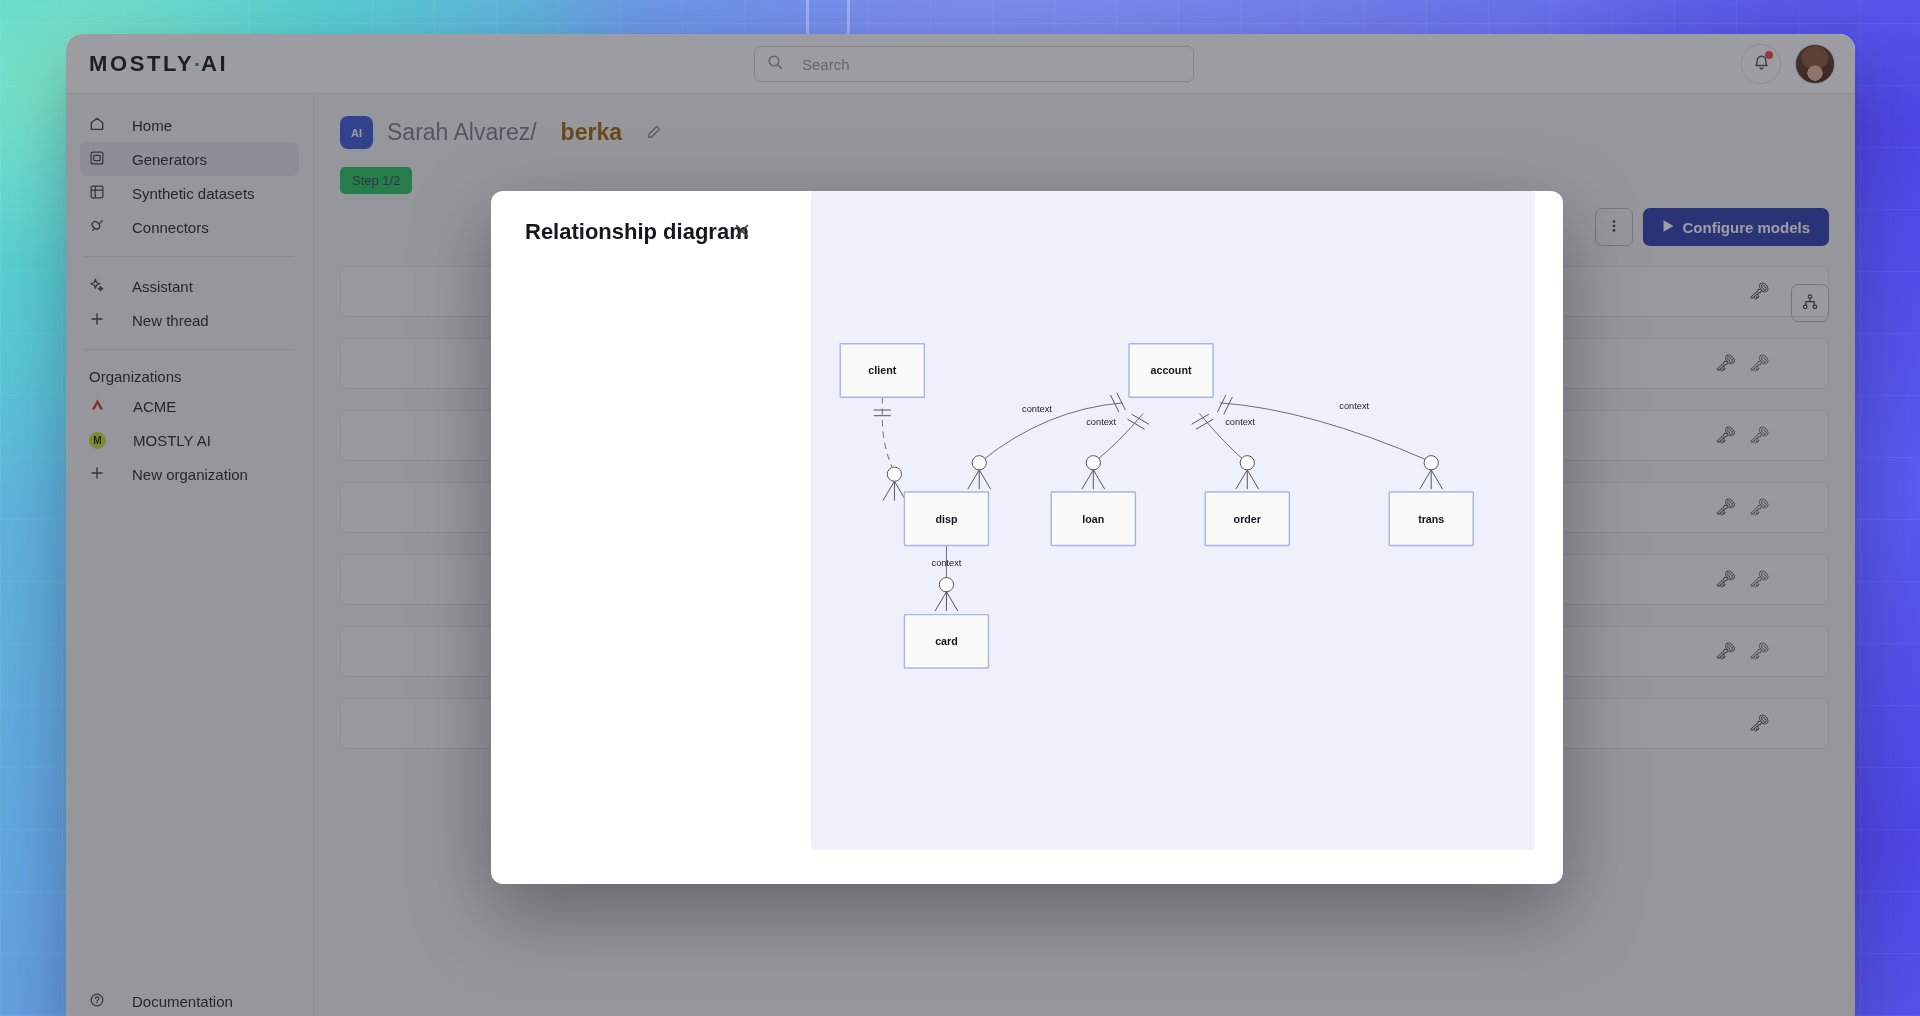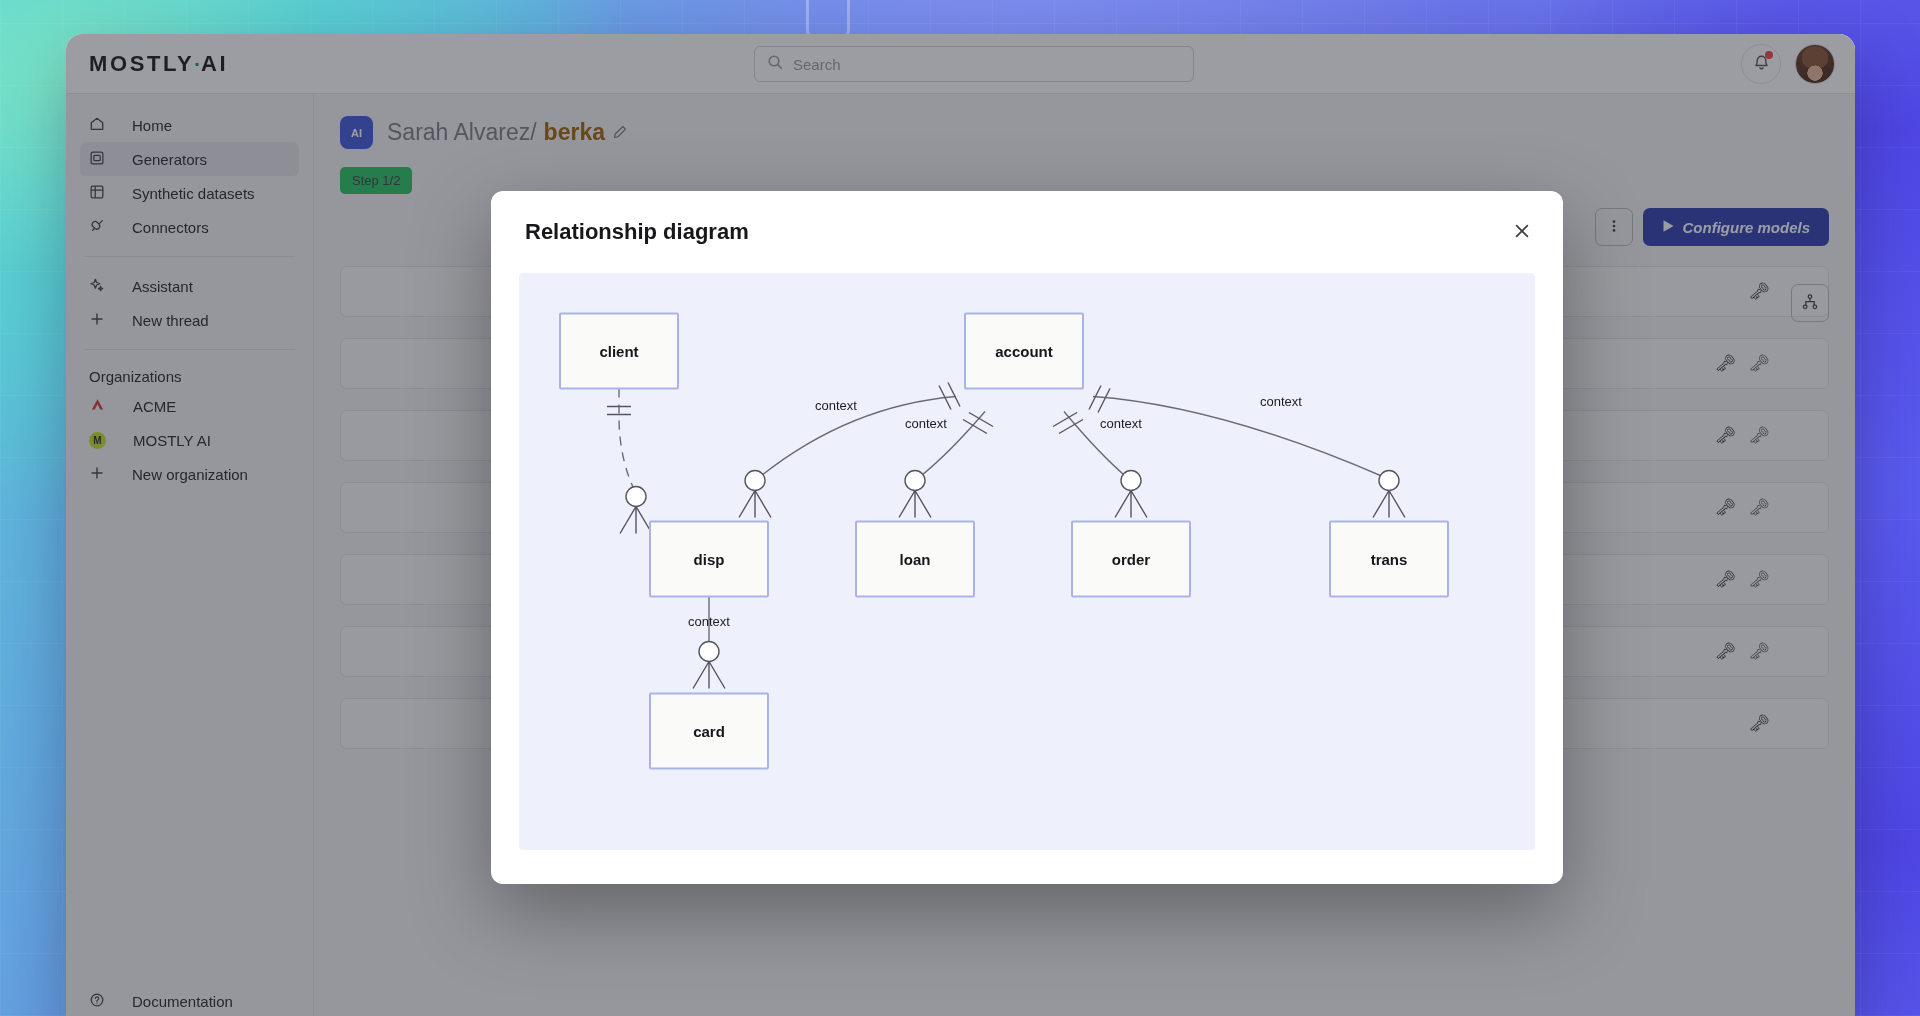--- a/index.html
+++ b/index.html
@@ -58,21 +58,21 @@
   #logo .dot { color: #1b8f5a; letter-spacing: 0; font-size: 20px; }
   #search-box {
     position: absolute; left: 688px; top: 12px;
     width: 440px; height: 36px;
     border: 1px solid #d4d4d8; border-radius: 6px;
     background: #fff; display: flex; align-items: center; gap: 10px;
     padding: 0 12px;
   }
   #search-box input {
     border: none; outline: none; flex: 1;
-    font-family: inherit; font-size: 15px; color: #14532d; background: transparent;
+    font-family: inherit; font-size: 15px; color: #14532d; background: transparent; margin-left: 9px;
   }
   #search-box input::placeholder { color: #9a9aa2; }
   #topbar-right {
     position: absolute; right: 20px; top: 10px;
     display: flex; align-items: center; gap: 14px;
   }
   .round-btn {
     width: 40px; height: 40px; border-radius: 50%;
     border: 1px solid #e2e2e6; background: #fff;
     display: flex; align-items: center; justify-content: center;
@@ -125,39 +125,39 @@
   #page-head {
     display: flex; align-items: center; gap: 14px;
     padding: 22px 26px 0 26px;
   }
   #gen-icon {
     width: 33px; height: 33px; border-radius: 8px;
     background: #3d57d6; color: #fff;
     display: flex; align-items: center; justify-content: center;
     font-size: 11px; font-weight: 700;
   }
-  #crumb { font-size: 23px; color: #7b7b84; display: flex; align-items: center; gap: 7px; }
+  #crumb { font-size: 23px; color: #7b7b84; display: flex; align-items: center; gap: 24px; }
   #crumb b { color: #a16207; font-weight: 700; }
 
   #step-row { display: flex; align-items: center; padding: 18px 26px 0 26px; }
   .chip {
     background: #22c55e; color: #3f3f46;
     font-size: 13px; padding: 6px 12px; border-radius: 5px;
   }
   .sq-btn {
     width: 38px; height: 38px; border-radius: 7px;
     border: 1px solid #babac2; background: transparent;
     display: flex; align-items: center; justify-content: center; cursor: pointer;
   }
   #configure-btn {
     position: absolute; right: 26px; top: 114px;
     height: 38px; padding: 0 19px; border-radius: 7px;
     background: #2f3bb0; color: #fff; border: none;
     display: flex; align-items: center; gap: 7px;
-    font-family: inherit; font-size: 15px; font-weight: 700; cursor: pointer; font-style: italic;
+    font-family: inherit; font-size: 15px; font-weight: 700; cursor: pointer;
   }
   #kebab-btn { position: absolute; right: 222px; top: 114px; }
   #diagram-btn { position: absolute; right: 26px; top: 190px; }
 
   
   #bg-rows { padding: 14px 26px 0 26px; }
   .bg-row {
     height: 51px; margin-bottom: 21px;
     background: #fafafa; border: 1px solid #e4e4e7; border-radius: 7px;
     display: flex; align-items: center; justify-content: flex-end;
@@ -167,21 +167,21 @@
   .key.pk { color: #27272a; }
   .key.fk { color: #52525b; }
 
   
   #scrim { position: absolute; inset: 0; background: rgba(40,42,52,.46); }
   #modal {
     position: absolute; left: 425px; top: 157px;
     width: 1072px; height: 693px;
     background: #fff; border-radius: 12px;
     box-shadow: 0 28px 80px rgba(0,0,0,.34);
-    display: flex; flex-direction: column; overflow: hidden;
+    display: flex; overflow: hidden;
   }
   #modal-head {
     height: 82px; display: flex; align-items: center;
     padding: 0 34px; position: relative; flex-shrink: 0;
   }
   #modal-title { font-size: 22px; font-weight: 700; color: #18181b; }
   #modal-close {
     position: absolute; right: 24px; top: 24px;
     width: 34px; height: 34px; border: none; background: transparent;
     cursor: pointer; display: flex; align-items: center; justify-content: center;

